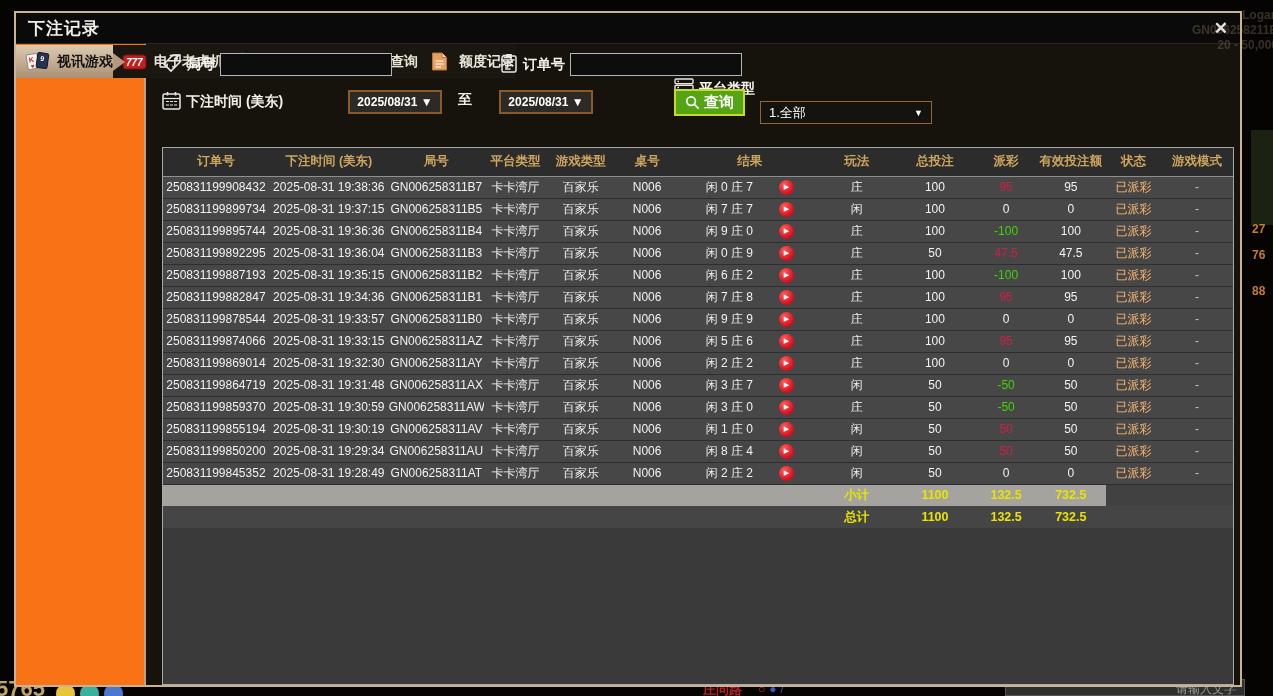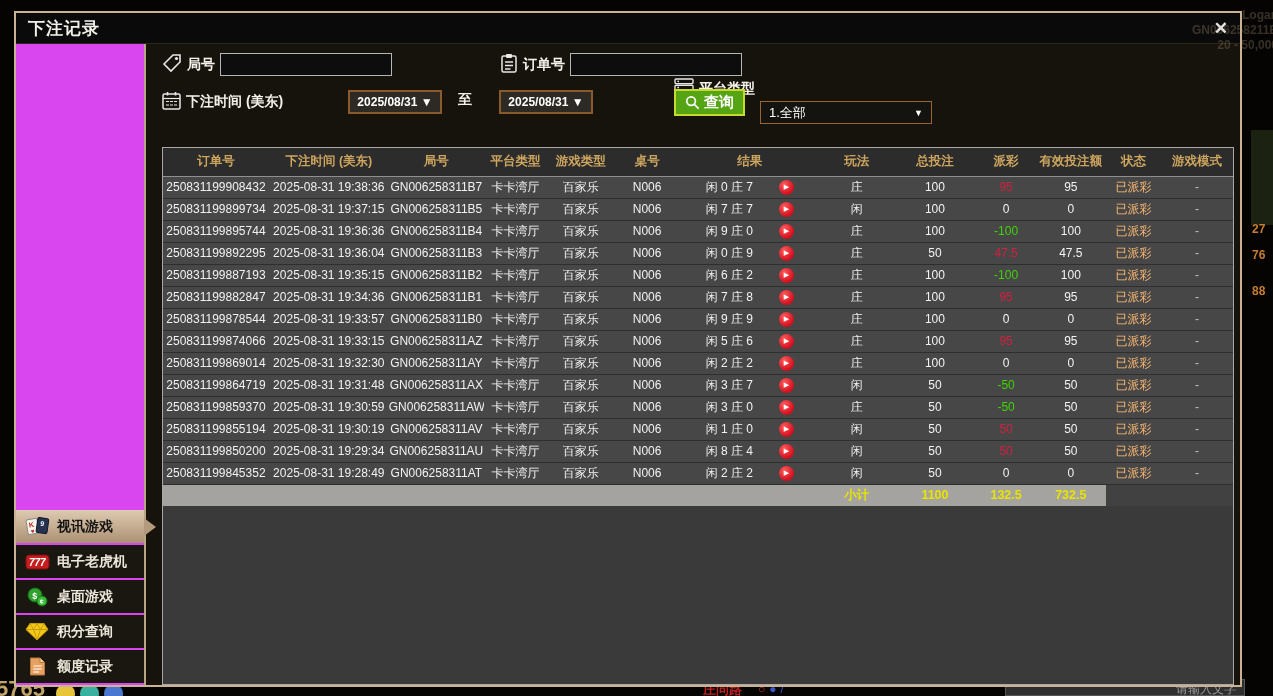--- a/index.html
+++ b/index.html
@@ -23,22 +23,22 @@
   .modal { position:absolute; left:14px; top:11px; width:1228px; height:676px;
            border:2px solid #c9b393; background:#15110c; display:flex; flex-direction:column; z-index:10; }
   .titlebar { height:31px; background:#0a0a0a; border-bottom:1px solid #2b261e;
               display:flex; align-items:center; padding:0 12px; flex:none; }
   .titlebar .t { color:#f2efe9; font-size:17px; font-weight:bold; letter-spacing:1px; }
   .titlebar .close { margin-left:auto; color:#e8e8e8; font-size:17px; font-weight:bold; cursor:pointer; line-height:1; }
 
   .modal-body { flex:1; display:flex; min-height:0; }
 
   
-  .sidebar { width:130px; flex:none; background:#d946ef; border-right:2px solid #b9a584;
-             display:flex; flex-direction:column; padding-top:1px;justify-content:flex-end; }
+  .sidebar { width:130px; flex:none; background:#f97316; border-right:2px solid #b9a584;
+             display:flex; padding-top:1px; }
   .side-item { height:33px; margin-bottom:2px; background:#1a1711; display:flex; align-items:center;
                gap:7px; padding-left:8px; color:#ece6da; font-size:14px; font-weight:bold;
                position:relative; cursor:pointer; flex:none; }
   .side-item .ic { width:26px; display:flex; justify-content:center; flex:none; }
   .side-item.active { background:linear-gradient(180deg,#ddcab0 0%,#c3ab8f 55%,#ab9073 100%); color:#141414; }
   .side-item.active::after { content:""; position:absolute; right:-12px; top:50%; margin-top:-9px;
                border-top:9px solid transparent; border-bottom:9px solid transparent;
                border-left:12px solid #b49a7d; z-index:5; }
 
   
@@ -573,20 +573,35 @@
                 <td></td>
                 <td></td>
                 <td></td>
               <td>小计</td>
               <td>1100</td>
               <td>132.5</td>
               <td>732.5</td>
               <td class="darkend"></td>
                 <td class="darkend"></td>
             </tr>
+            <tr class="gtotal">
+              <td></td>
+                <td></td>
+                <td></td>
+                <td></td>
+                <td></td>
+                <td></td>
+                <td></td>
+              <td>总计</td>
+              <td>1100</td>
+              <td>132.5</td>
+              <td>732.5</td>
+              <td></td>
+                <td></td>
+            </tr>
           </tbody>
         </table>
       </div>
 
     </div>
   </div>
 </div>
 
 <div class="ghost">
   <div>Logan</div>

